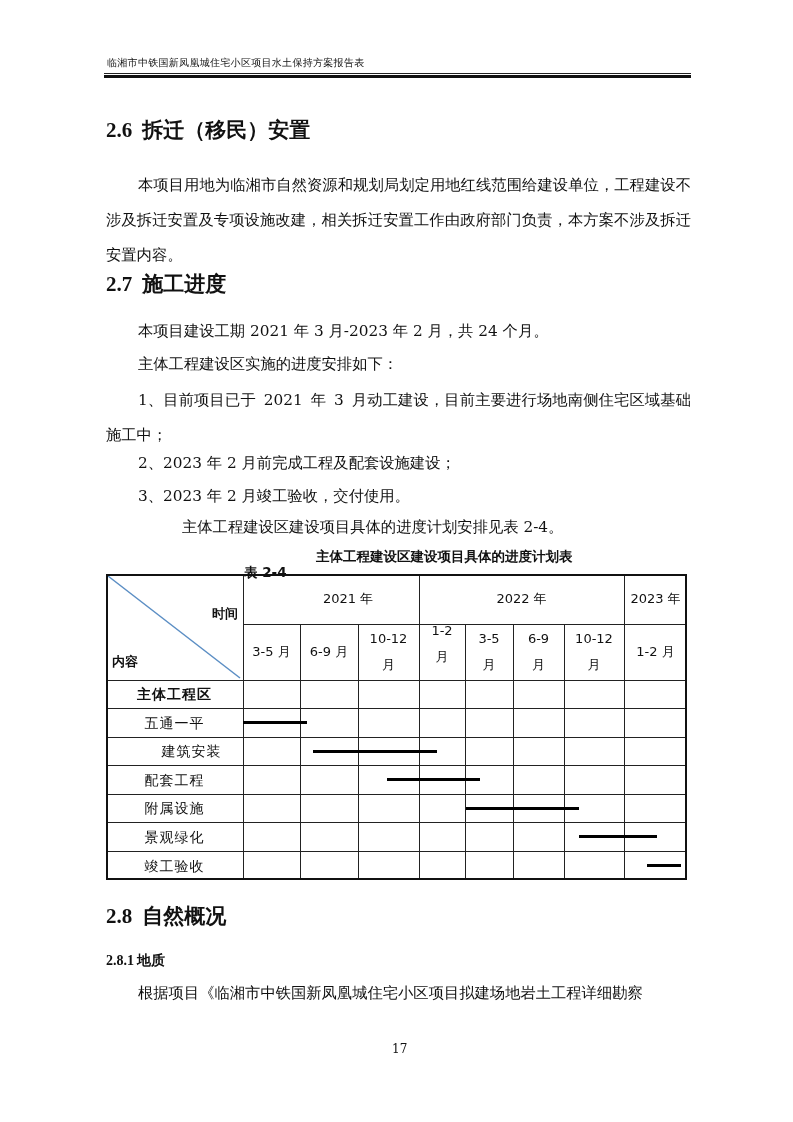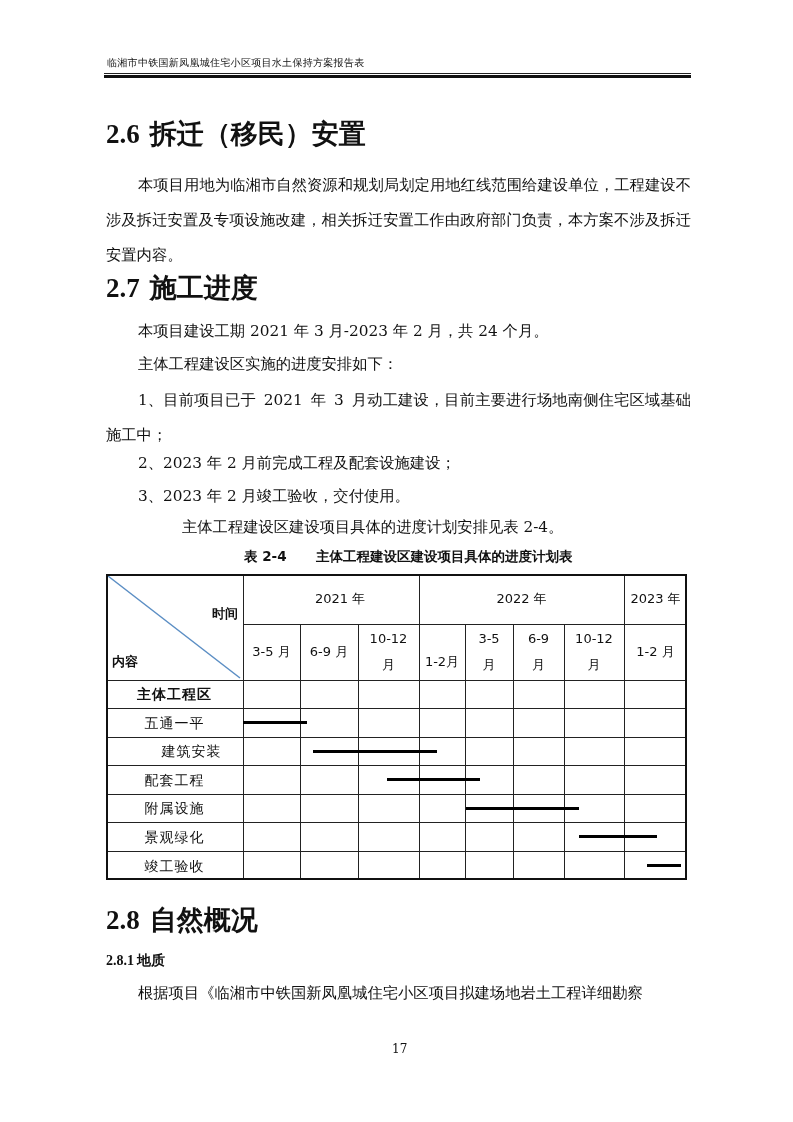--- a/index.html
+++ b/index.html
@@ -1,28 +1,28 @@
 <!DOCTYPE html>
 <html><head>
 <meta charset="utf-8">
 <style>
   html, body { margin: 0; padding: 0; background: #ffffff; }
   body { width: 793px; height: 1122px; position: relative; overflow: hidden;
          font-family: "DejaVu Serif", "Liberation Serif", serif; color: #111; }
   .header-text { position: absolute; left: 107px; top: 56px; font-size: 10px; letter-spacing: 0.3px; }
   .header-rule1 { position: absolute; left: 104px; top: 73px; width: 587px; height: 1px; background: #222; }
   .header-rule2 { position: absolute; left: 104px; top: 75px; width: 587px; height: 3px; background: #111; }
-  .h2 { position: absolute; left: 106px; font-size: 27px; font-weight: bold; font-family: "DejaVu Sans", "Liberation Sans", sans-serif; }
+  .h2 { position: absolute; left: 106px; font-size: 21px; font-weight: bold; font-family: "DejaVu Sans", "Liberation Sans", sans-serif; }
   .h2 .num { font-family: "Liberation Serif", serif; margin-right: 10px; }
   .h3 { position: absolute; left: 106px; font-size: 14px; font-weight: bold; font-family: "DejaVu Sans", "Liberation Sans", sans-serif; }
   .h3 .num { font-family: "Liberation Serif", serif; margin-right: 3px; }
   .para { position: absolute; left: 106px; width: 585px; font-size: 15.3px; line-height: 35px; text-indent: 32px; text-align: justify; }
   .line { position: absolute; left: 138px; font-size: 15.3px; white-space: nowrap; }
   .caption { position: absolute; top: 548px; font-size: 13.5px; font-weight: bold; font-family: "DejaVu Sans", "Liberation Sans", sans-serif; }
-  .caption-id { left: 244px; }
+  .caption-id { left: 244px; margin-top: 16px; }
   .caption-title { left: 316px; }
   .page-num { position: absolute; left: 392px; top: 1042px; font-size: 12px; }
 
   
   .tbl { position: absolute; left: 106px; top: 574px; width: 581px; height: 306px; }
   .cell { position: absolute; box-sizing: border-box; display: flex; align-items: center; justify-content: center;
           text-align: center; font-size: 13px; line-height: 26px; font-family: "DejaVu Sans", "Liberation Sans", sans-serif; }
   .vline, .hline { position: absolute; background: #222; }
   .outer { position: absolute; left: 0; top: 0; right: 0; bottom: 0; border: 2px solid #111; box-sizing: border-box; }
   .rowlabel { font-family: "DejaVu Serif", "Liberation Serif", serif; font-size: 14px; letter-spacing: 1px; }
@@ -73,34 +73,34 @@
       <div class="vline" style="left: 457.5px; top: 50px; width: 1px; height: 256px;"></div>
       <div class="vline" style="left: 517.5px; top: 0px; width: 1px; height: 306px;"></div>
       <div class="hline" style="left: 137px; top: 49.5px; width: 444px; height: 1px;"></div>
       <div class="hline" style="left: 0px; top: 105.5px; width: 581px; height: 1px;"></div>
       <div class="hline" style="left: 0px; top: 134px; width: 581px; height: 1px;"></div>
       <div class="hline" style="left: 0px; top: 162.5px; width: 581px; height: 1px;"></div>
       <div class="hline" style="left: 0px; top: 191px; width: 581px; height: 1px;"></div>
       <div class="hline" style="left: 0px; top: 219.5px; width: 581px; height: 1px;"></div>
       <div class="hline" style="left: 0px; top: 248px; width: 581px; height: 1px;"></div>
       <div class="hline" style="left: 0px; top: 276.5px; width: 581px; height: 1px;"></div>
-      <div class="cell" style="left: 140px; top: 0px; width: 176px; height: 50px; padding-left: 12px;">2021 年</div>
+      <div class="cell" style="left: 148px; top: 0px; width: 176px; height: 50px; padding-left: 12px;">2021 年</div>
       <div class="cell" style="left: 313px; top: 0px; width: 205px; height: 50px;">2022 年</div>
       <div class="cell" style="left: 518px; top: 0px; width: 63px; height: 50px;">2023 年</div>
       <div class="cell" style="left: 137px; top: 50px; width: 57px; height: 56px; flex-direction: column;">
         <span>3-5 月</span>
       </div>
       <div class="cell" style="left: 194px; top: 50px; width: 58px; height: 56px; flex-direction: column;">
         <span>6-9 月</span>
       </div>
       <div class="cell" style="left: 252px; top: 50px; width: 61px; height: 56px; flex-direction: column;">
         <span>10-12</span>
         <span>月</span>
       </div>
-      <div class="cell" style="left: 313px; top: 60px; width: 46px; height: 56px; ">
+      <div class="cell" style="left: 313px; top: 42px; width: 46px; height: 56px; flex-direction: column;">
         <span>1-2</span>
         <span>月</span>
       </div>
       <div class="cell" style="left: 359px; top: 50px; width: 48px; height: 56px; flex-direction: column;">
         <span>3-5</span>
         <span>月</span>
       </div>
       <div class="cell" style="left: 407px; top: 50px; width: 51px; height: 56px; flex-direction: column;">
         <span>6-9</span>
         <span>月</span>

